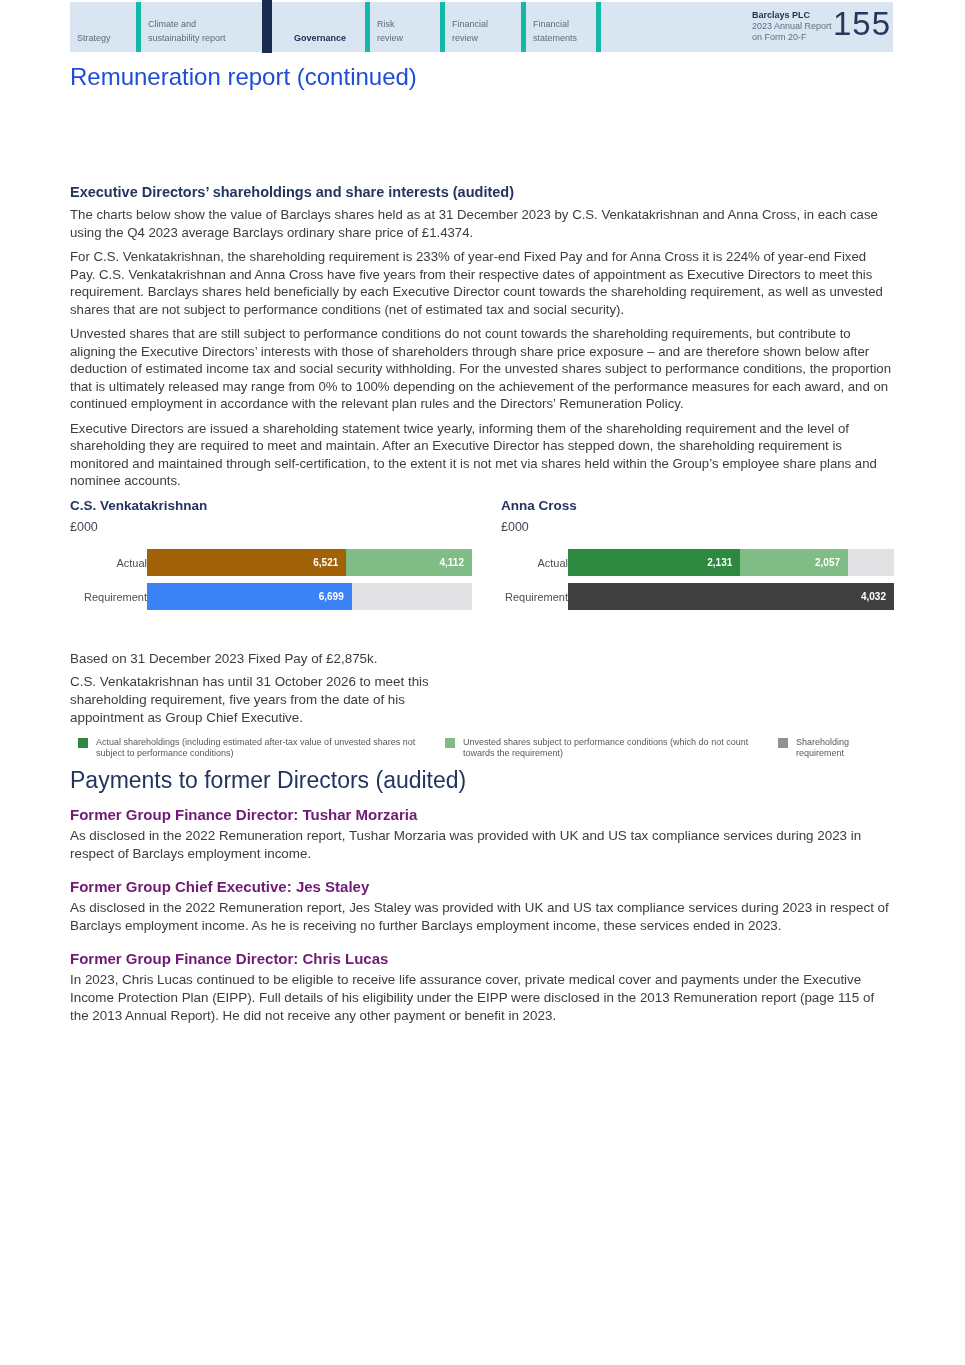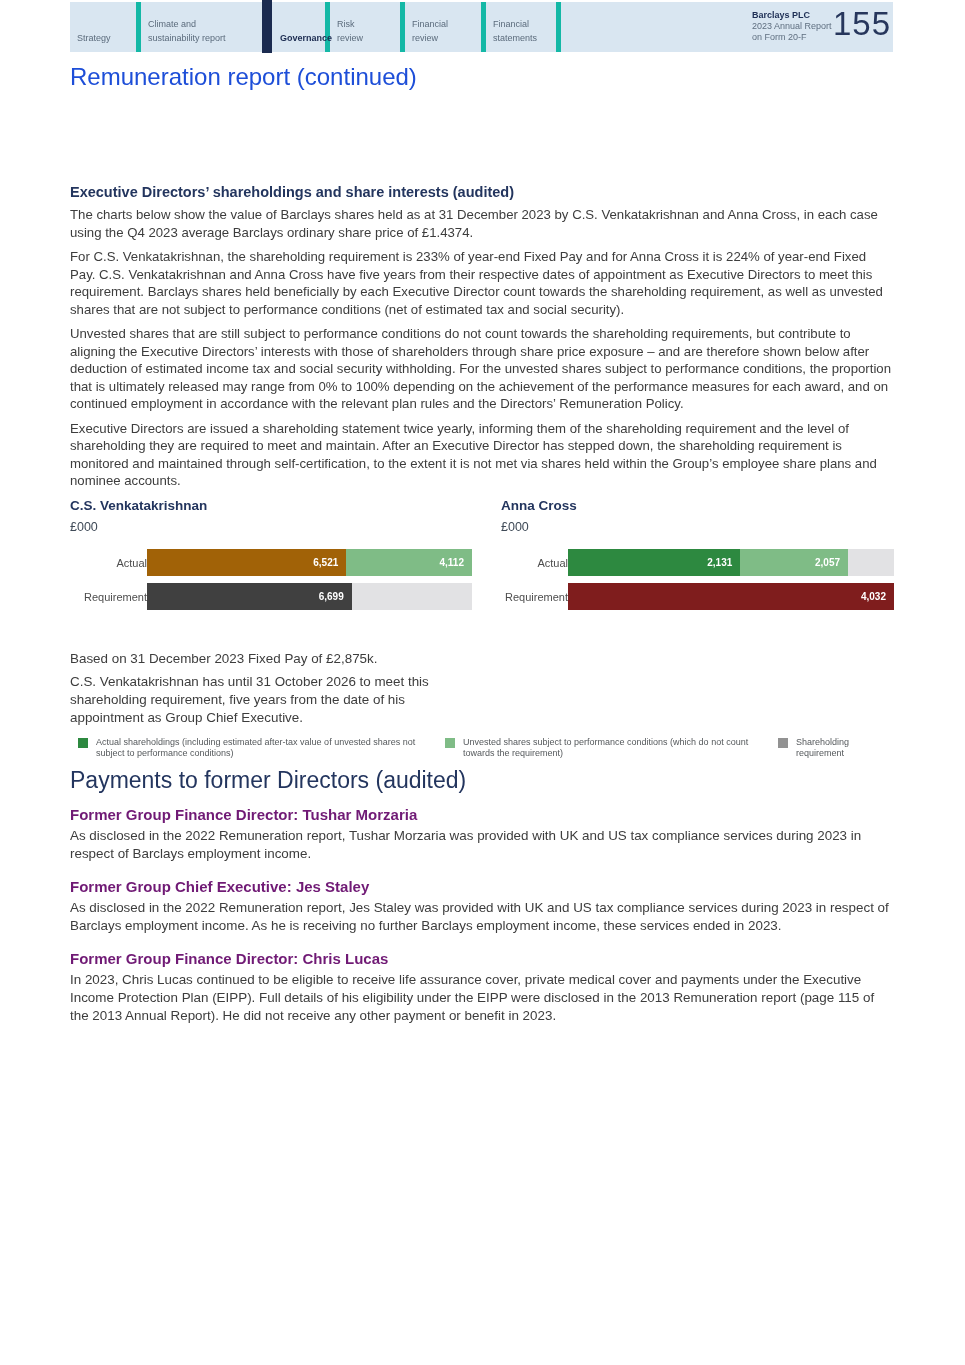--- a/index.html
+++ b/index.html
@@ -5,21 +5,21 @@
   *{margin:0;padding:0;box-sizing:border-box}
   html,body{background:#fff}
   body{width:965px;height:1365px;position:relative;font-family:"Liberation Sans",sans-serif;color:#3d3d3d;overflow:hidden}
 
   
   .band{position:absolute;left:70px;top:2px;width:823px;height:50px;background:#d9e6f1;display:flex;align-items:stretch}
   .tab{display:flex;align-items:flex-end;padding:0 0 7px 7px;border-right:5px solid #14b8a6;cursor:default}
   .tab .tl{font-size:9px;line-height:14px;color:#5b6b7c;display:block}
   .t-strategy{width:71px}
   .t-climate{width:121px;border-right:none}
-  .t-governance{width:68px;padding-left:18px}
+  .t-governance{width:108px;padding-left:32px}
   .t-governance .tl{color:#1b2b50;font-weight:bold}
   .t-risk{width:75px}
   .t-finrev{width:81px}
   .t-finstat{width:75px}
   .t-climate .tl{max-width:92px}
   .t-risk .tl{max-width:34px}
   .t-finrev .tl{max-width:48px}
   .t-finstat .tl{max-width:58px}
   .gov-bar{position:absolute;left:262px;top:0;width:10px;height:53px;background:#1b2b50}
   .brand{position:absolute;left:682px;top:8px;font-size:9px;line-height:11px;color:#5f6f80}
@@ -122,21 +122,21 @@
               <span class="seg-val">6,521</span>
             </div>
             <div class="seg" style="width: 38.6721%; background: rgb(127, 188, 134);">
               <span class="seg-val">4,112</span>
             </div>
           </div>
         </div>
         <div class="chart-row">
           <div class="row-label">Requirement</div>
           <div class="row-track">
-            <div class="seg" style="width: 63.002%; background: #404040;">
+            <div class="seg" style="width: 63.002%; background: #3b82f6;">
               <span class="seg-val">6,699</span>
             </div>
           </div>
         </div>
       </div>
   </div>
   <div class="chart-right">
     <div class="chart-title">Anna Cross</div>
     <div class="chart-unit">£000</div>
     <div class="chart-rows">
@@ -147,21 +147,21 @@
               <span class="seg-val">2,131</span>
             </div>
             <div class="seg" style="width: 33.0605%; background: rgb(127, 188, 134);">
               <span class="seg-val">2,057</span>
             </div>
           </div>
         </div>
         <div class="chart-row">
           <div class="row-label">Requirement</div>
           <div class="row-track">
-            <div class="seg" style="width: 100%; background: #7f1d1d;">
+            <div class="seg" style="width: 100%; background: #404040;">
               <span class="seg-val">4,032</span>
             </div>
           </div>
         </div>
       </div>
   </div>
 </div>
 
 <div class="notes">
   <div class="note note-left">

